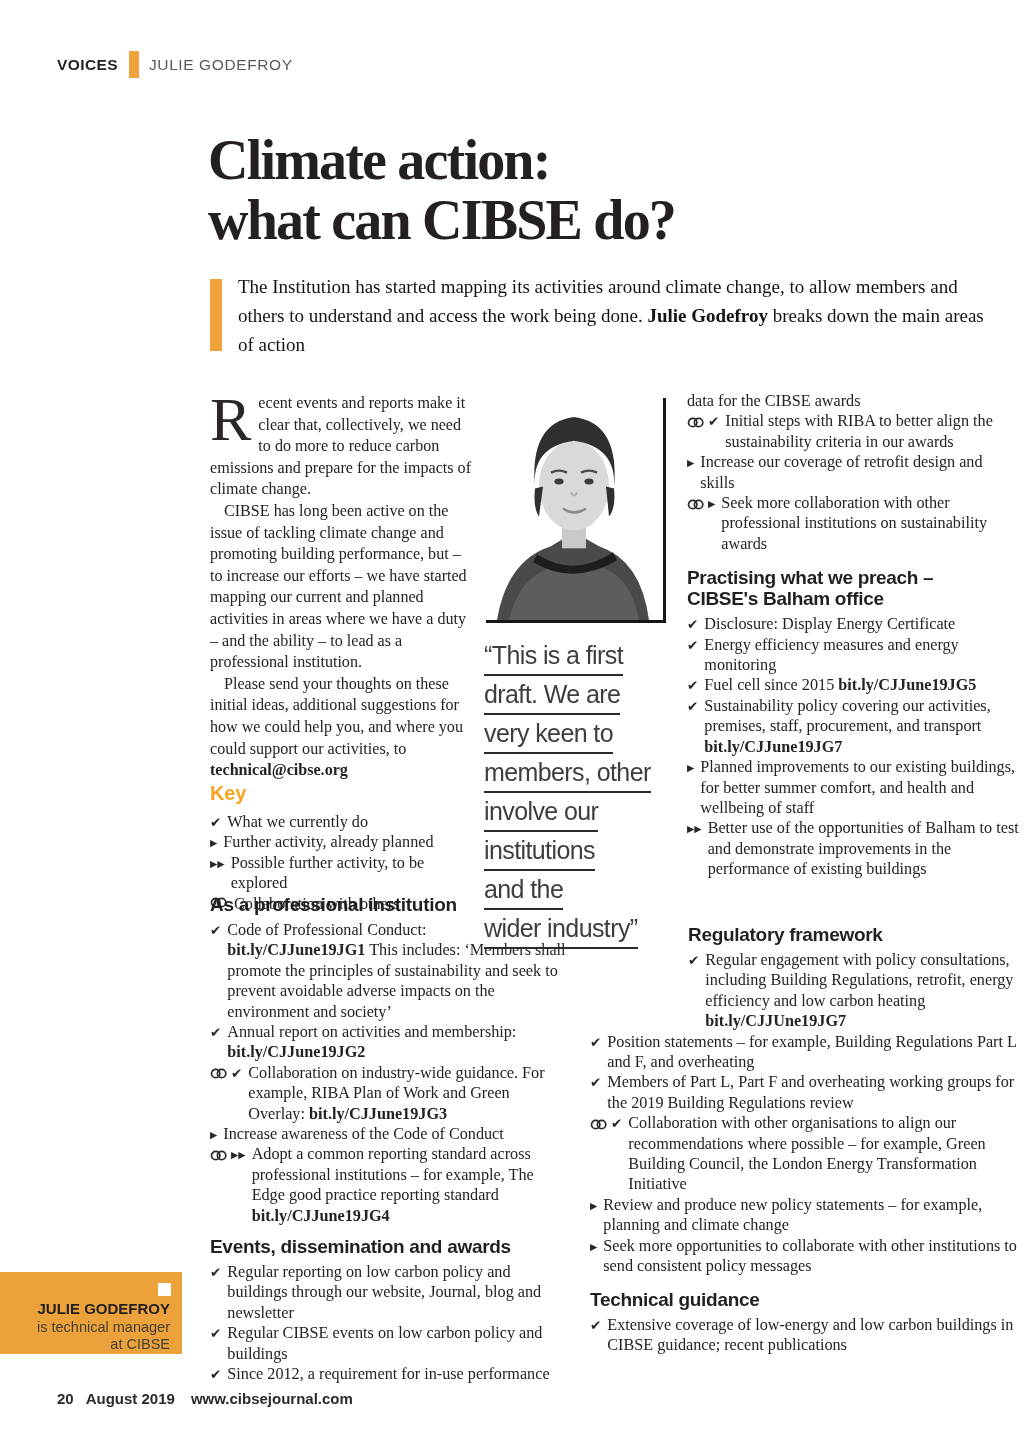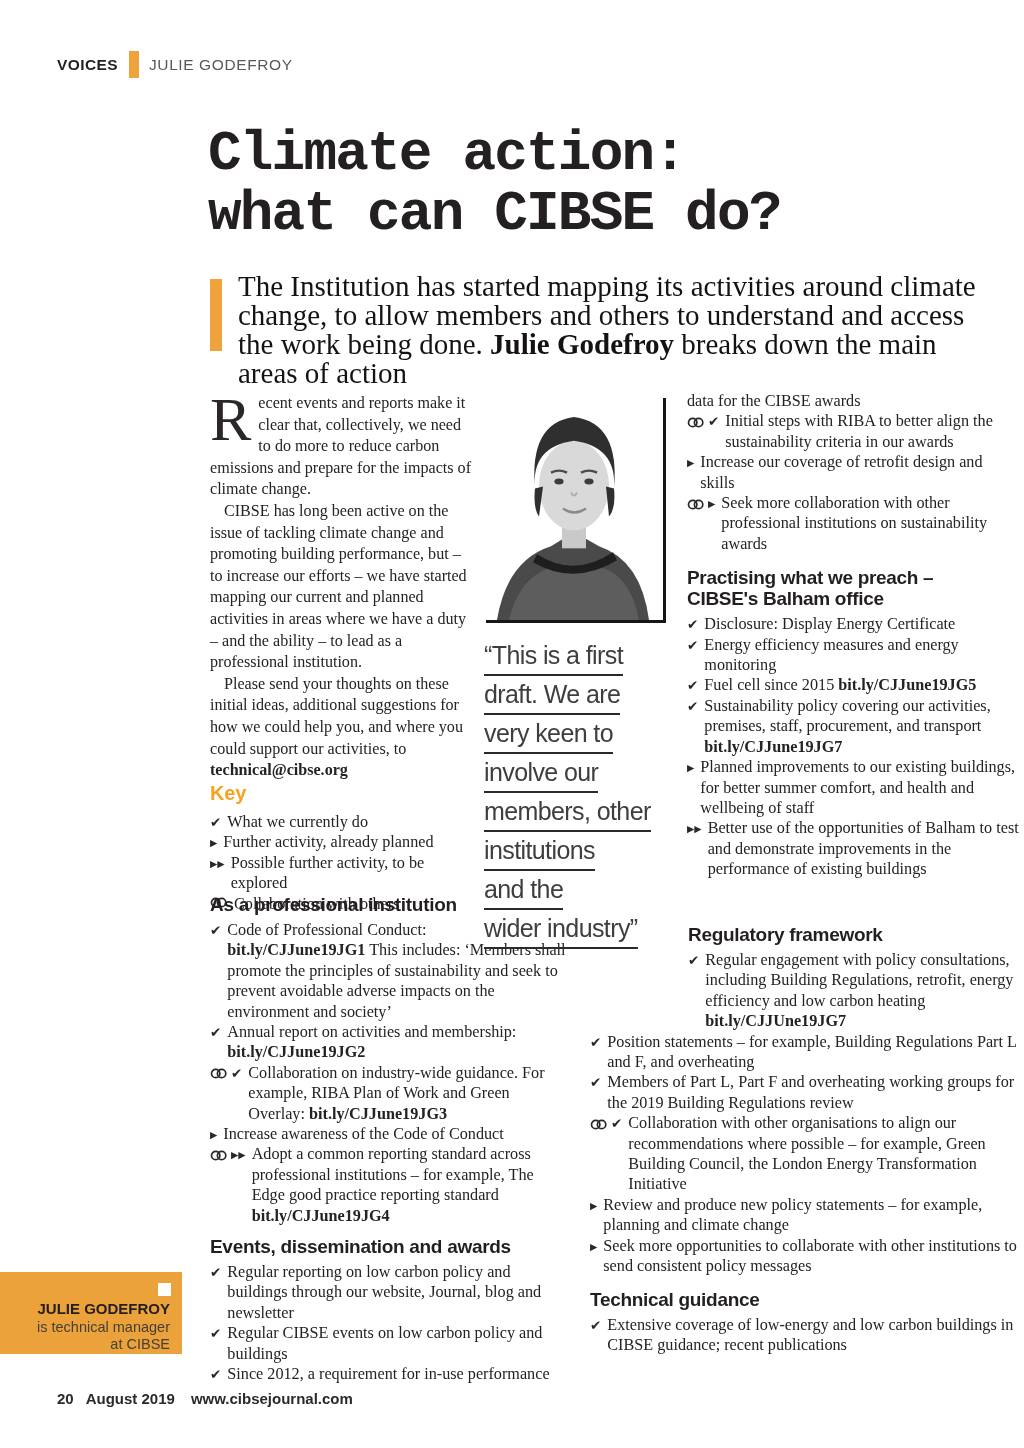--- a/index.html
+++ b/index.html
@@ -11,27 +11,27 @@
   .b{font-weight:700;}
   .i{}
 
   
   .kicker{position:absolute;left:57px;top:51px;display:flex;align-items:center;}
   .kicker .section{font-family:"Liberation Sans",sans-serif;font-weight:700;font-size:15.5px;letter-spacing:.4px;color:#231f20;}
   .kicker .bar{width:10px;height:27px;background:#EFA33C;margin:0 10px 0 11px;}
   .kicker .author{font-family:"Liberation Sans",sans-serif;font-size:15.5px;letter-spacing:.6px;color:#58585a;}
 
   
-  .title{position:absolute;left:208px;top:124px;font-family:Liberation Mono, monospace;
+  .title{position:absolute;left:208px;top:130px;font-family:Liberation Serif, serif;
          font-weight:700;font-size:56px;line-height:60px;letter-spacing:-1.8px;color:#242021;}
 
   
   .sf-bar{position:absolute;left:210px;top:279px;width:12px;height:72px;background:#EFA33C;}
   .standfirst{position:absolute;left:238px;top:272px;width:748px;
-              font-size:29px;line-height:29px;color:#151213;}
+              font-size:19px;line-height:29px;color:#151213;}
 
   
   .col1{position:absolute;left:210px;top:392px;width:266px;font-size:16.1px;line-height:21.6px;}
   .col1 p{margin:0;}
   .col1 p + p{text-indent:14px;}
   .dropcap{float:left;font-size:62px;line-height:49px;padding:3px 7px 0 0;color:#2b2728;}
 
   .keyblock{position:absolute;left:210px;top:782px;width:270px;}
   .keyblock h3{margin:0 0 7px 0;font-family:"Liberation Sans",sans-serif;font-weight:700;
                font-size:20px;color:#F6A41F;letter-spacing:-.2px;}
@@ -239,22 +239,22 @@
       <path d="M84,120 Q95,128 107,120" stroke="#8a8a8a" stroke-width="2.4" fill="none"></path>
     </svg>
   </div>
   <div class="photo-vline"></div>
   <div class="photo-hline"></div>
 
   <div class="quote">
       <div class="qline"><span>“This is a first</span></div>
       <div class="qline"><span>draft. We are</span></div>
       <div class="qline"><span>very keen to</span></div>
+      <div class="qline"><span>members, other</span></div>
       <div class="qline"><span>involve our</span></div>
-      <div class="qline"><span>members, other</span></div>
       <div class="qline"><span>institutions</span></div>
       <div class="qline"><span>and the</span></div>
       <div class="qline"><span>wider industry”</span></div>
     </div>
 
   <div class="col3">
     <div class="ilist">
         <div class="li-row">
           <div class="itxt"><span>data for the CIBSE awards</span></div>
         </div>

